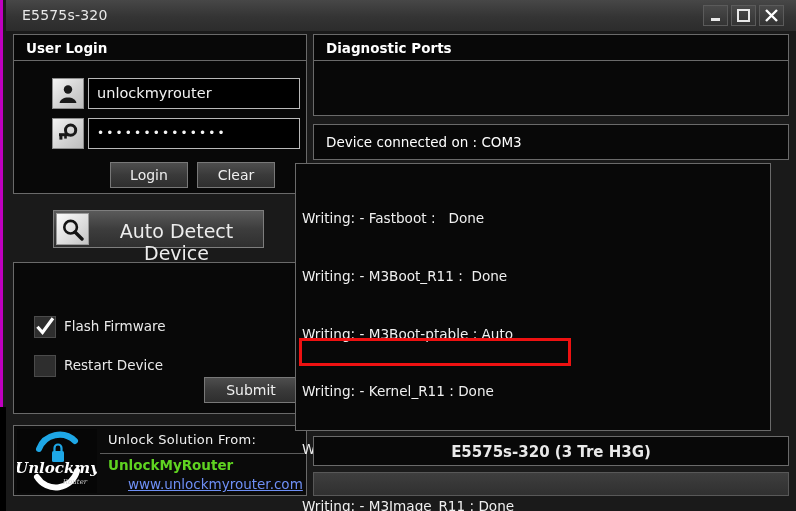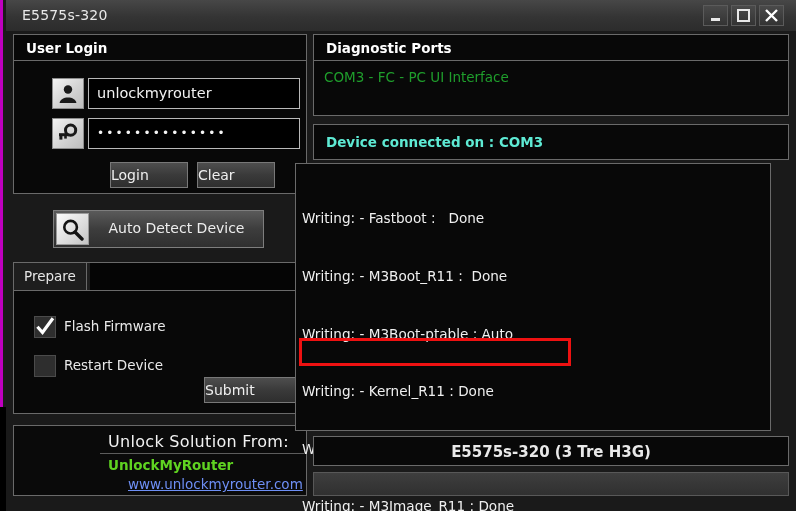--- a/index.html
+++ b/index.html
@@ -120,20 +120,21 @@
     font-size: 12px;
     color: #f4f4f4;
   }
   .gbtn {
     position: absolute;
     background: linear-gradient(to bottom, #4e4e4e, #3a3a3a 50%, #2e2e2e);
     border: 1px solid #787878;
     box-sizing: border-box;
     color: #efefef;
     font-size: 14px;
+    text-align: center;
     line-height: 24px;
   }
   #btn-login { left: 96px; top: 127px; width: 78px; height: 26px; }
   #btn-clear { left: 183px; top: 127px; width: 78px; height: 26px; }
 
   
   #auto-detect {
     position: absolute;
     left: 50px; top: 210px;
     width: 211px; height: 38px;
@@ -148,21 +149,21 @@
     background: linear-gradient(135deg, #fafafa 0%, #dcdcdc 60%, #c4c4c4 100%);
     border: 1px solid #9a9a9a;
     box-sizing: border-box;
   }
   #auto-detect-icon svg { display:block; margin: 4px auto 0; }
   #auto-detect-label {
     position: absolute;
     left: 40px; top: 9px;
     width: 165px;
     text-align: center;
-    font-size: 14px;
+    font-size: 19px;
     color: #ededed;
   }
 
   
   #prepare-panel {
     left: 10px; top: 262px;
     width: 294px; height: 152px;
     border: 1px solid #6a6a6a;
   }
   #prepare-tabstrip {
@@ -230,21 +231,21 @@
     overflow: hidden;
   }
   #brand-right {
     position: absolute;
     left: 86px; top: 0;
     right: 0; bottom: 0;
   }
   #brand-heading {
     position: absolute;
     left: 8px; top: 6px;
-    font-size: 16px;
+    font-size: 13px;
     color: #f2f2f2;
     letter-spacing: .3px;
   }
   #brand-divider {
     position: absolute;
     left: 0; top: 27px;
     right: 2px;
     height: 1px;
     background: #5c5c5c;
   }
@@ -277,22 +278,21 @@
     line-height: 18px;
   }
   #device-panel {
     left: 310px; top: 124px;
     width: 476px; height: 36px;
   }
   #device-text {
     position: absolute;
     left: 12px; top: 9px;
     font-size: 13.5px;
-    color: #5eead4;
-    font-weight: bold;
+    color: #ffffff;
   }
 
   
   #log-panel {
     left: 292px; top: 163px;
     width: 476px; height: 268px;
   }
   #log-lines {
     position: absolute;
     left: 6px; top: 7px;
@@ -393,57 +393,63 @@
     <div id="auto-detect-icon">
       <svg width="23" height="23" viewBox="0 0 23 23">
         <circle cx="9.6" cy="9.2" r="6.3" fill="none" stroke="#141414" stroke-width="2.6"></circle>
         <path d="M14 14 L21 21" stroke="#141414" stroke-width="3.4" stroke-linecap="round"></path>
       </svg>
     </div>
     <div id="auto-detect-label">Auto Detect Device</div>
   </div>
 
   <div class="panel" id="prepare-panel">
-    <div id="prepare-tabstrip">
-      <div id="prepare-tabbody"></div>
-      <div id="prepare-tab">Prepare</div>
-    </div>
 
     <div class="chk-row" style="top:53px;">
       <div class="chkbox">
         <svg width="20" height="20" viewBox="0 0 20 20">
           <path d="M3.5 11 L7.5 15.5 L17 2.5" stroke="#ffffff" stroke-width="3.2" fill="none" stroke-linecap="square"></path>
         </svg>
       </div>
       <div class="chk-label">Flash Firmware</div>
     </div>
 
     <div class="chk-row" style="top:92px;">
       <div class="chkbox"></div>
       <div class="chk-label">Restart Device</div>
     </div>
 
     <div class="gbtn" id="btn-submit">Submit</div>
   </div>
 
   <div class="panel" id="brand-panel">
+    <div id="brand-logo">
+      <svg width="80" height="64" viewBox="0 0 80 64">
+        <rect width="80" height="64" fill="#060606"></rect>
+        <path d="M58 12 A22 22 0 0 0 22 20" fill="none" stroke="#1ea7e6" stroke-width="6" stroke-linecap="round"></path>
+        <path d="M20 48 A22 22 0 0 0 60 42" fill="none" stroke="#ffffff" stroke-width="6" stroke-linecap="round"></path>
+        <rect x="35" y="22" width="12" height="11" rx="1.5" fill="#1ea7e6"></rect>
+        <path d="M37.5 22 v-3 a3.5 3.5 0 0 1 7 0 v3" fill="none" stroke="#1ea7e6" stroke-width="2.2"></path>
+        <text x="40" y="44" font-family="'DejaVu Serif',serif" font-size="15" font-style="italic" font-weight="bold" fill="#ffffff" text-anchor="middle">Unlockmy</text>
+        <text x="58" y="55" font-family="'DejaVu Serif',serif" font-size="7" font-style="italic" fill="#cfcfcf" text-anchor="middle">Router</text>
+      </svg>
+    </div>
     <div id="brand-right">
       <div id="brand-heading">Unlock Solution From:</div>
       <div id="brand-divider"></div>
       <div id="brand-name">UnlockMyRouter</div>
       <div id="brand-url">www.unlockmyrouter.com</div>
     </div>
   </div>
 
   <div class="panel" id="diag-panel">
     <div class="panel-title">
       <span>Diagnostic Ports</span>
     </div>
     <div id="diag-lines">
-      <div>COM3 - FC - PC UI Interface</div>
     </div>
   </div>
 
   <div class="panel" id="device-panel">
     <div id="device-text">Device connected on : COM3</div>
   </div>
 
   <div class="panel" id="log-panel">
     <div id="log-lines">
       <div>Writing: - Fastboot :   Done</div>

